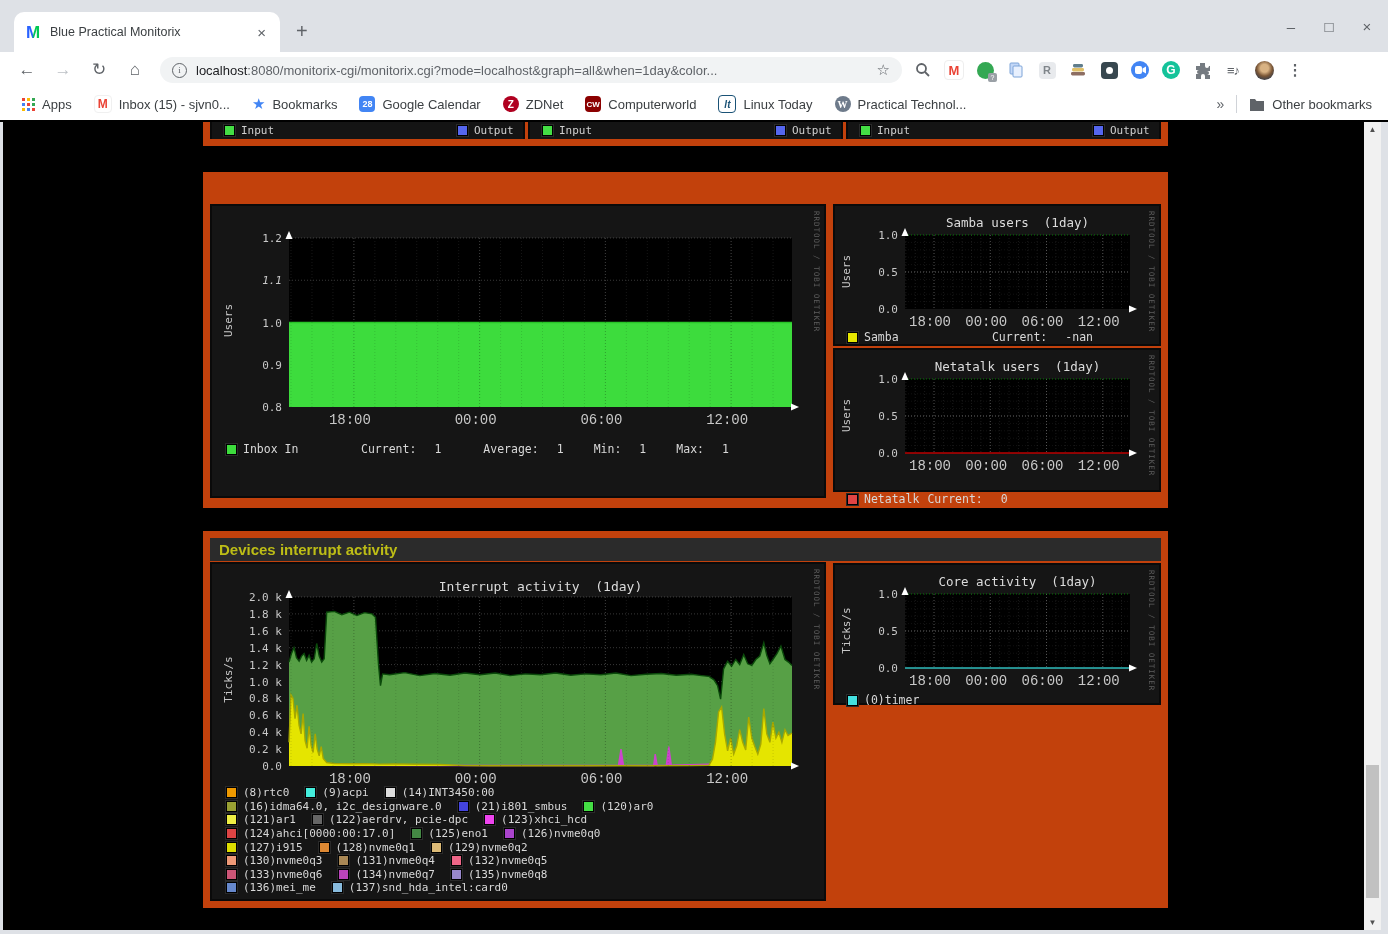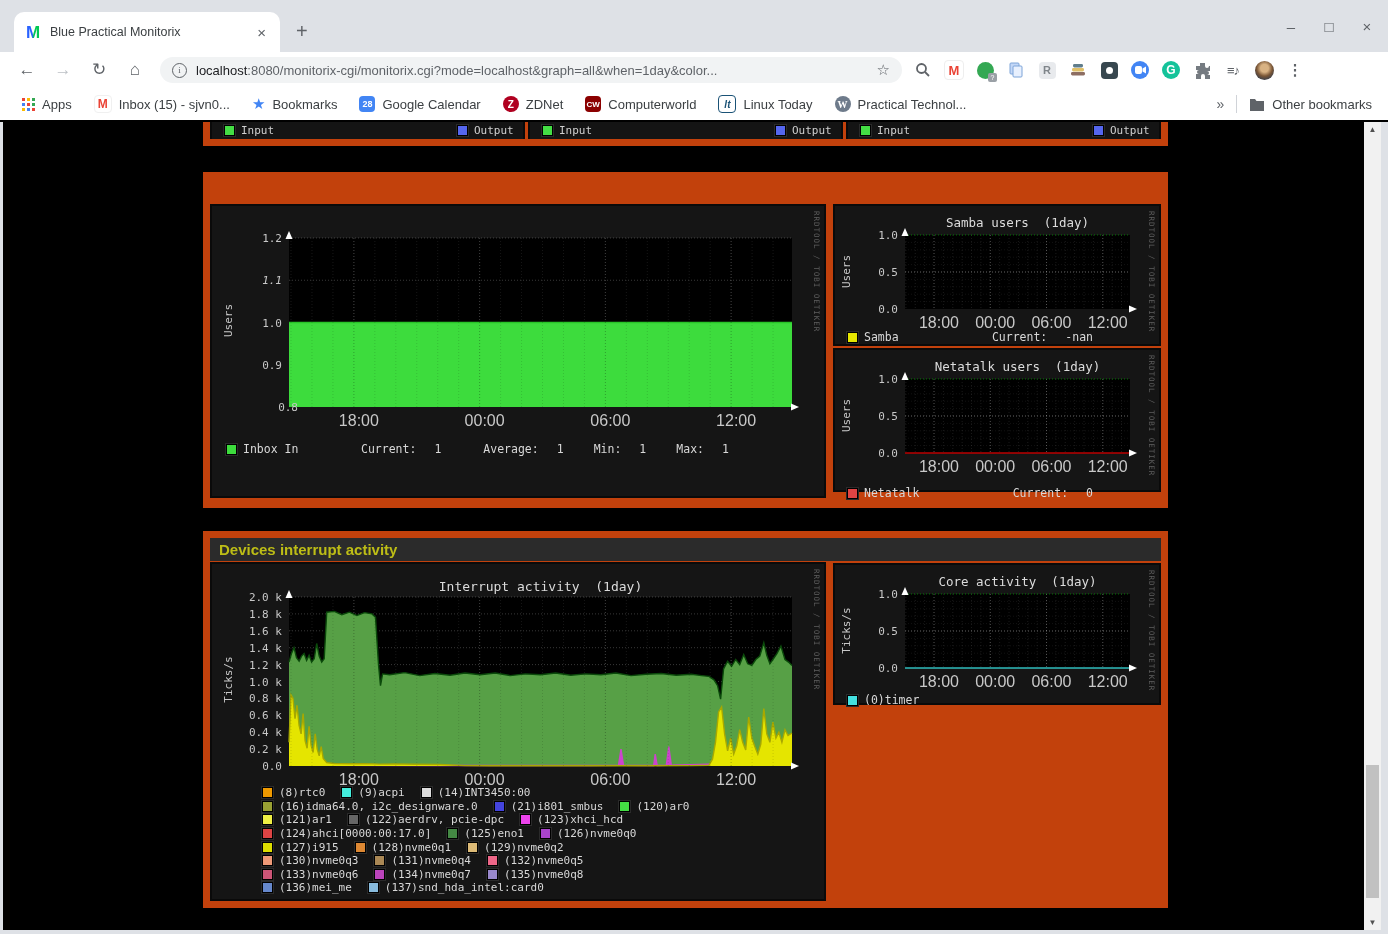--- a/index.html
+++ b/index.html
@@ -44,28 +44,28 @@
   .gtitle{position:absolute;text-align:center;color:#dcdcdc;font-size:13px;white-space:pre;
           font-family:"DejaVu Sans Mono",monospace;}
   .ylab{position:absolute;color:#c8c8c8;font-size:11px;font-family:"DejaVu Sans Mono",monospace;
         transform:rotate(-90deg);text-align:center;}
   .watermark{position:absolute;right:3px;top:5px;color:#5e5e5e;font-size:7.5px;letter-spacing:1px;
              writing-mode:vertical-rl;font-family:"DejaVu Sans Mono",monospace;}
   .plot{position:absolute;background:#000;}
   .plot svg{overflow:visible;display:block;}
   .ytick{position:absolute;color:#c8c8c8;font-size:11px;text-align:right;height:11px;line-height:11px;
          font-family:"DejaVu Sans Mono",monospace;white-space:pre;}
-  .xtick{position:absolute;color:#c8c8c8;font-size:16px;text-align:right;width:50px;
-         font-family:Liberation Sans, sans-serif;}
+  .xtick{position:absolute;color:#c8c8c8;font-size:14px;text-align:left;width:50px;
+         font-family:Liberation Mono, monospace;}
   .glegend{position:absolute;color:#d8d8d8;font-size:11.5px;font-family:"DejaVu Sans Mono",monospace;
            display:flex;align-items:center;}
   .sw{display:inline-block;width:9px;height:9px;border:1px solid #000;outline:1px solid #2a2a2a;
       margin-right:6px;flex:none;}
   .ileg{position:absolute;color:#d8d8d8;font-size:11px;font-family:"DejaVu Sans Mono",monospace;}
-  .ileg .row{height:13.6px;display:flex;align-items:center;margin-left:36px;}
+  .ileg .row{height:13.6px;display:flex;align-items:center;}
   .ileg .item{display:flex;align-items:center;margin-right:16px;white-space:pre;}
   .topcut-panel{position:absolute;top:0;height:17px;background:#141414;
                 border-left:2px solid #0a0a0a;border-right:2px solid #0a0a0a;}
   .topcut-panel .lg{position:absolute;top:2px;display:flex;align-items:center;color:#cfcfcf;
                     font-size:11px;font-family:"DejaVu Sans Mono",monospace;}
   
   .sbar{position:absolute;left:1364px;top:122px;width:17px;height:808px;background:#f1f1f1;}
   .sbar .arr{position:absolute;left:0;width:17px;height:15px;color:#505050;font-size:8px;
              text-align:center;line-height:15px;}
   .sbar .thumb{position:absolute;left:2px;width:13px;background:#c1c1c1;}
@@ -336,21 +336,21 @@
               <span style="margin-right:42px">Current:<span style="margin-left:18px">1</span></span>
               <span style="margin-right:30px">Average:<span style="margin-left:18px">1</span></span>
               <span style="margin-right:30px">Min:<span style="margin-left:18px">1</span></span>
               <span style="margin-right:30px">Max:<span style="margin-left:18px">1</span></span>
             </span>
           </div>
       <div class="ytick" style="left: 0px; width: 70px; top: 27px;">1.2</div>
           <div class="ytick" style="left: 0px; width: 70px; top: 69.25px; font-style: italic;">1.1</div>
           <div class="ytick" style="left: 0px; width: 70px; top: 111.5px;">1.0</div>
           <div class="ytick" style="left: 0px; width: 70px; top: 153.75px;">0.9</div>
-          <div class="ytick" style="left: 16px; width: 70px; top: 196px;">0.8</div>
+          <div class="ytick" style="left: 0px; width: 70px; top: 196px;">0.8</div>
           <div class="xtick" style="left: 116.887px; top: 206px;">18:00</div>
           <div class="xtick" style="left: 242.637px; top: 206px;">00:00</div>
           <div class="xtick" style="left: 368.387px; top: 206px;">06:00</div>
           <div class="xtick" style="left: 494.137px; top: 206px;">12:00</div>
         </div>
 
       <div class="panel" style="left:630px;top:32px;width:328px;height:142px">
         <div class="gtitle" style="left:70px;top:9px;width:225px;font-size:12.5px">Samba users  (1day)</div>
         <div class="ylab" style="left:-19px;top:59px;width:60px">Users</div>
         <div class="plot" style="left:70px;top:29px;width:225px;height:74px">
@@ -454,21 +454,21 @@
               <line x1="0" y1="59.199999999999996" x2="225" y2="59.199999999999996" stroke="rgba(255,255,255,0.07)" stroke-dasharray="1,2"></line>
               <line x1="0" y1="66.6" x2="225" y2="66.6" stroke="rgba(255,255,255,0.07)" stroke-dasharray="1,2"></line>
               <line x1="0" y1="0" x2="225" y2="0" stroke="rgba(0,190,0,0.6)" stroke-dasharray="1,2"></line>
               <line x1="0" y1="37" x2="225" y2="37" stroke="rgba(255,255,255,0.35)" stroke-dasharray="1,2"></line>
               <polyline points="0.0,74.0 225.0,74.0" fill="none" stroke="#bb0000" stroke-width="1.6"></polyline>
               <polygon points="-3.5,1 3.5,1 0,-7" fill="#fff" transform="translate(0,0)"></polygon>
               <polygon points="232,74 224,70.5 224,77.5" fill="#fff"></polygon>
             </svg>
           </div>
         <div class="watermark">RRDTOOL / TOBI OETIKER</div>
-        <div class="glegend" style="left:12px;top:136px;right:36px;justify-content:space-between">
+        <div class="glegend" style="left:12px;top:142px;right:36px;justify-content:flex-start">
             <span style="display:flex;align-items:center;margin-right:8px">
               <span class="sw" style="background:#e04444"></span>
               <span style="width: auto; display: inline-block;">Netatalk</span>
             </span>
             <span style="display:flex">
               <span style="margin-right:30px">Current:<span style="margin-left:18px">0</span></span>
             </span>
           </div>
       <div class="ytick" style="left: 0px; width: 63px; top: 24px;">1.0</div>
           <div class="ytick" style="left: 0px; width: 63px; top: 61px;">0.5</div>

